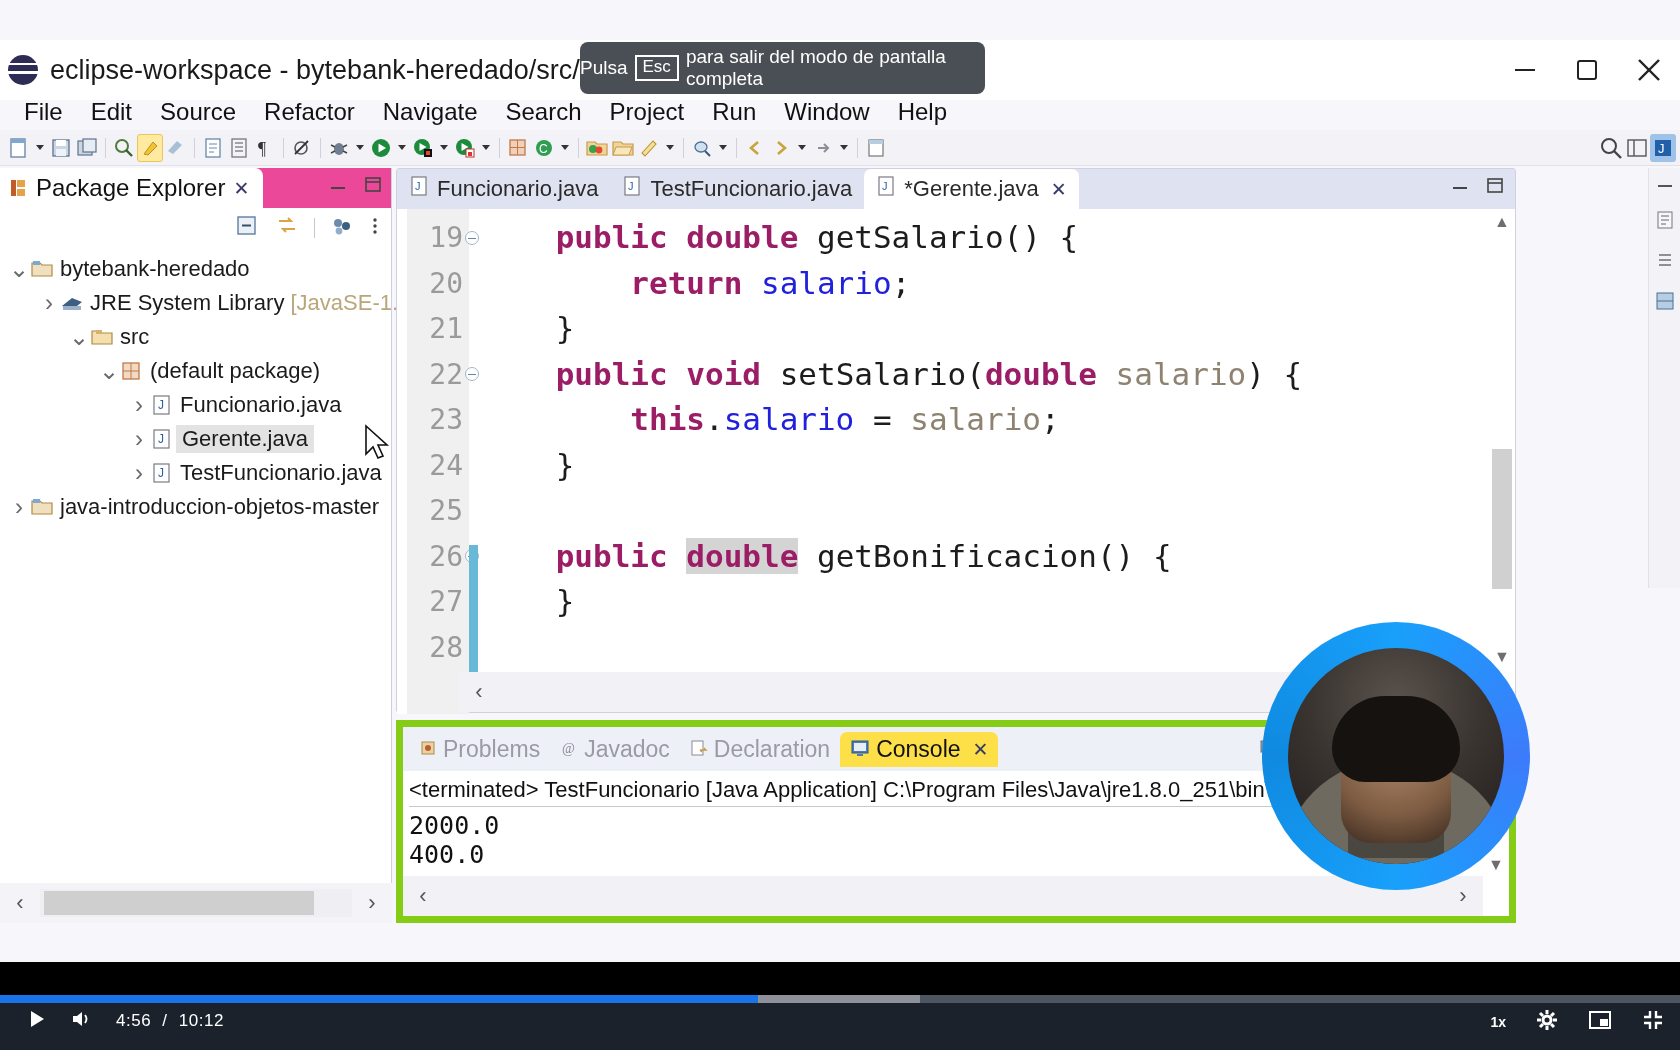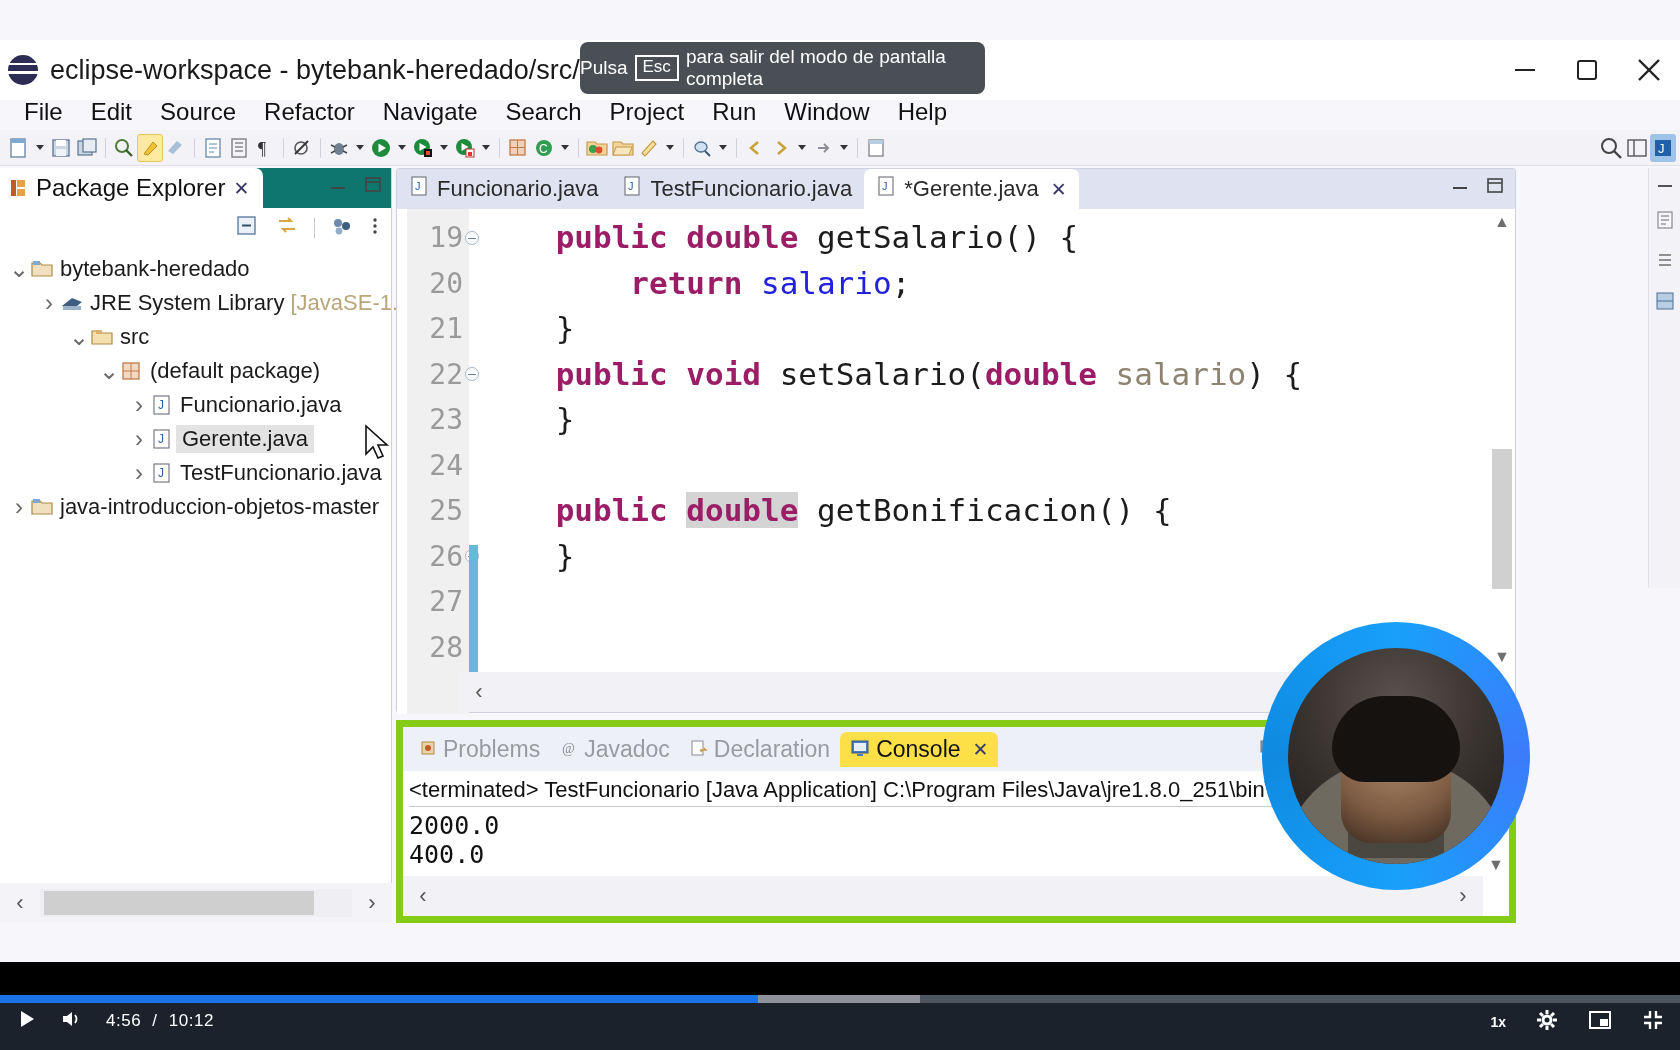--- a/index.html
+++ b/index.html
@@ -41,21 +41,21 @@
   .tb.sep{ width:11px; }
   .tb.sep::after{ content:""; width:1px; height:20px; background:#d2d1da; }
   .caret{ width:16px; height:28px; display:flex; align-items:center; justify-content:center; }
   .caret::after{ content:""; border-left:4px solid transparent; border-right:4px solid transparent;
                  border-top:5px solid #333; }
   .tb-right{ margin-left:auto; display:flex; align-items:center; padding-right:4px; }
 
   
   .leftpanel{ position:absolute; left:0; top:168px; width:392px; height:755px;
               background:#fff; border-right:1px solid #cfd0e0; }
-  .pe-tabrow{ height:40px; position:relative; background:#0f766e; }
+  .pe-tabrow{ height:40px; position:relative; background:#ec4899; }
   .pe-tab{ position:absolute; left:0; top:0; height:40px; padding:0 14px 0 8px;
            background:#fff; border-top-right-radius:8px;
            display:flex; align-items:center; gap:8px; }
   .pe-tab-label{ font-size:24px; color:#111; }
   .pe-close{ font-size:19px; color:#3b3b6b; }
   .pe-minmax{ position:absolute; right:8px; top:8px; display:flex; gap:14px; align-items:center; }
   .pe-toolrow{ height:40px; display:flex; align-items:center; justify-content:flex-end;
                padding-right:10px; gap:14px; background:#fff; }
 
   .tree{ padding-top:4px; font-size:22px; color:#1b1b1b; }
@@ -148,21 +148,21 @@
              width:230px; height:110px; border-radius:110px 110px 0 0; background:#6f6a60; }
   .cam-shirt{ position:absolute; left:50%; bottom:6px; transform:translateX(-50%);
               width:96px; height:58px; background:#4a4640; border-radius:6px; }
 
   
   .player{ position:absolute; left:0; top:995px; width:1680px; height:55px; background:#1b222c; }
   .pbar{ position:absolute; left:0; top:0; width:1680px; height:8px; background:#4d5560; }
   .pbar-buf{ position:absolute; left:0; top:0; width:920px; height:8px; background:#8e9199; }
   .pbar-prog{ position:absolute; left:0; top:0; width:758px; height:8px; background:#1a73e8; }
   .pctrl{ position:absolute; top:14px; display:flex; align-items:center; color:#fff; }
-  .pleft{ left:18px; gap:24px; }
+  .pleft{ left:28px; gap:24px; }
   .pright{ right:16px; gap:30px; }
   .ptime{ font-size:17px; letter-spacing:.5px; }
   .pspeed{ font-size:14px; font-weight:bold; }
   .black-strip{ position:absolute; left:0; top:962px; width:1680px; height:33px; background:#000; }
 
   .mouse{ position:absolute; left:364px; top:424px; z-index:35; }
 </style>
 </head>
 <body>
 
@@ -604,20 +604,21 @@
           <div class="gline"><span>26</span><span class="fold"></span></div>
           <div class="gline"><span>27</span></div>
           <div class="gline"><span>28</span></div>
         </div>
       <div class="codearea" id="codearea">
         <div class="changebar" style="top:336px;height:136px;"></div>
       <div class="cline">    <span class="kw">public</span> <span class="kw">double</span> <span class="pl">getSalario</span><span class="pl">()</span> <span class="pl">{</span></div>
           <div class="cline">        <span class="kw">return</span> <span class="fld">salario</span><span class="pl">;</span></div>
           <div class="cline">    <span class="pl">}</span></div>
           <div class="cline">    <span class="kw">public</span> <span class="kw">void</span> <span class="pl">setSalario</span><span class="pl">(</span><span class="kw">double</span> <span class="par">salario</span><span class="pl">)</span> <span class="pl">{</span></div>
+          <div class="cline">        <span class="kw">this</span><span class="pl">.</span><span class="fld">salario</span> <span class="pl">=</span> <span class="par">salario</span><span class="pl">;</span></div>
           <div class="cline">    <span class="pl">}</span></div>
           <div class="cline"></div>
           <div class="cline">    <span class="kw">public</span> <span class="occ"><span class="kw">double</span></span> <span class="pl">getBonificacion</span><span class="pl">()</span> <span class="pl">{</span></div>
           <div class="cline">    <span class="pl">}</span></div>
         </div>
     </div>
 
     <div class="ed-vscroll">
       <div class="ed-vs-up">▲</div>
       <div class="ed-vs-thumb" style="top:240px;height:140px;"></div>

